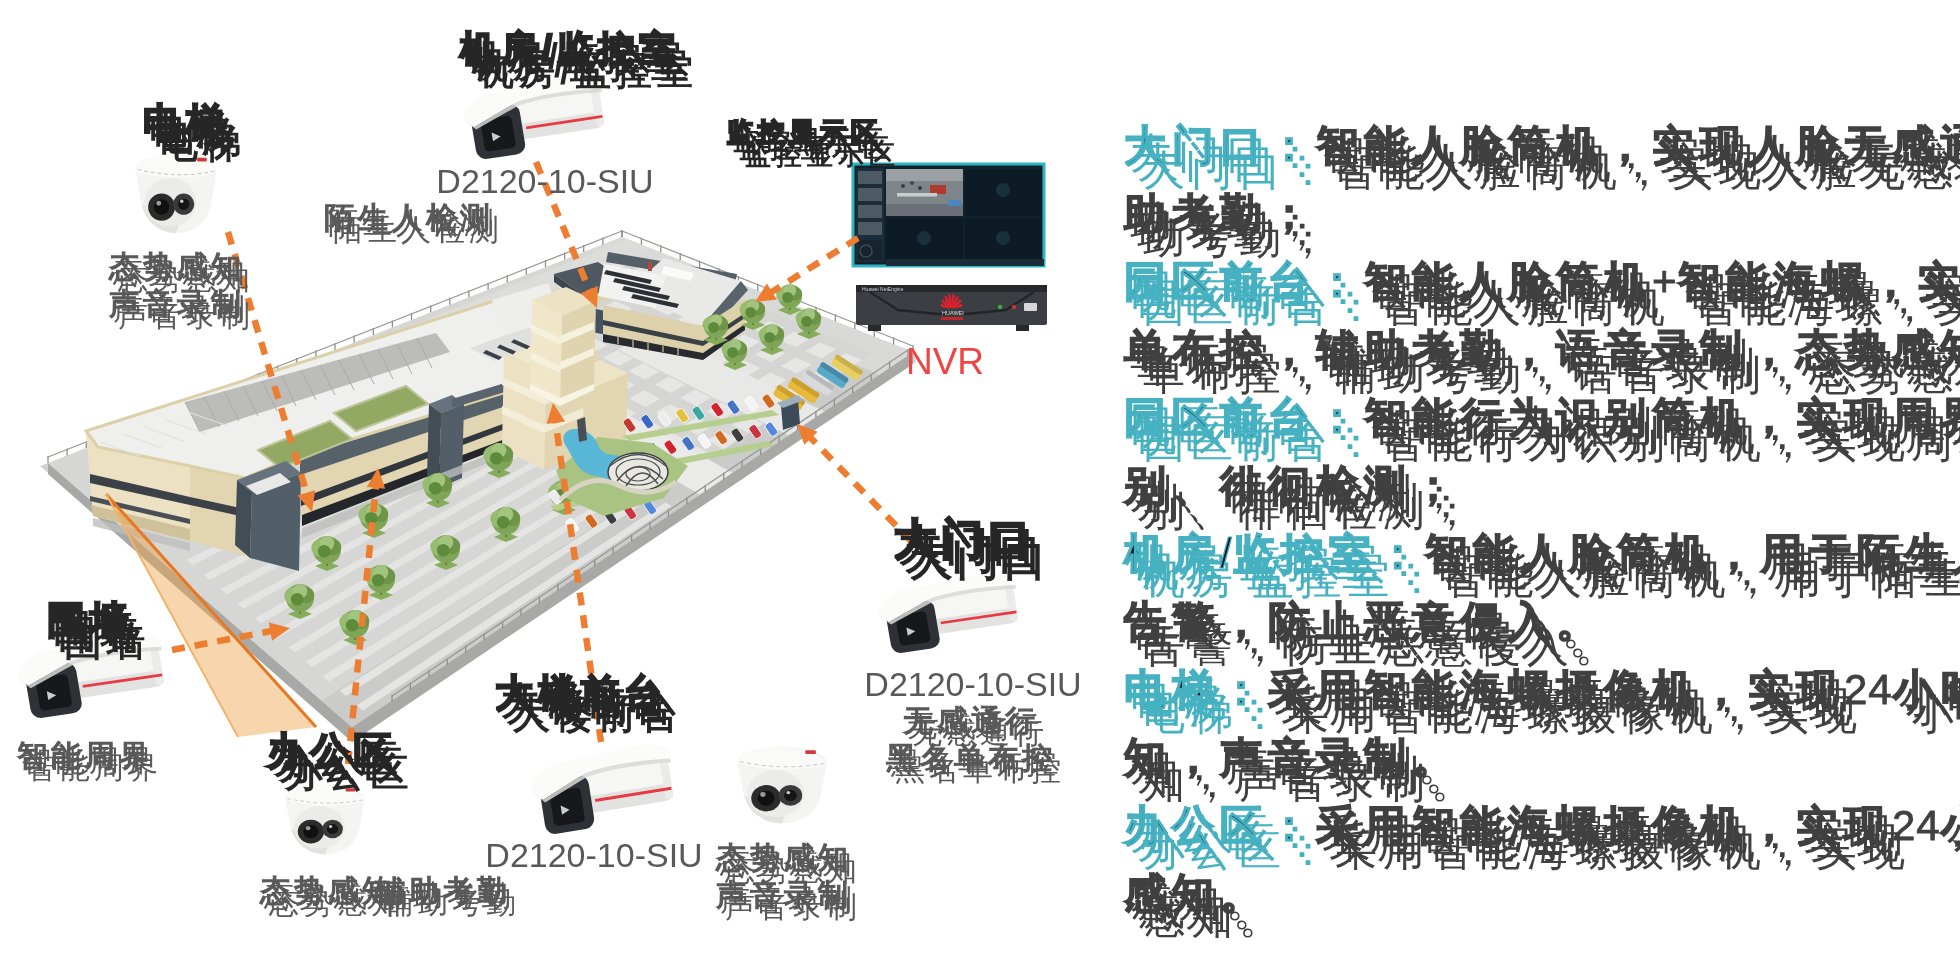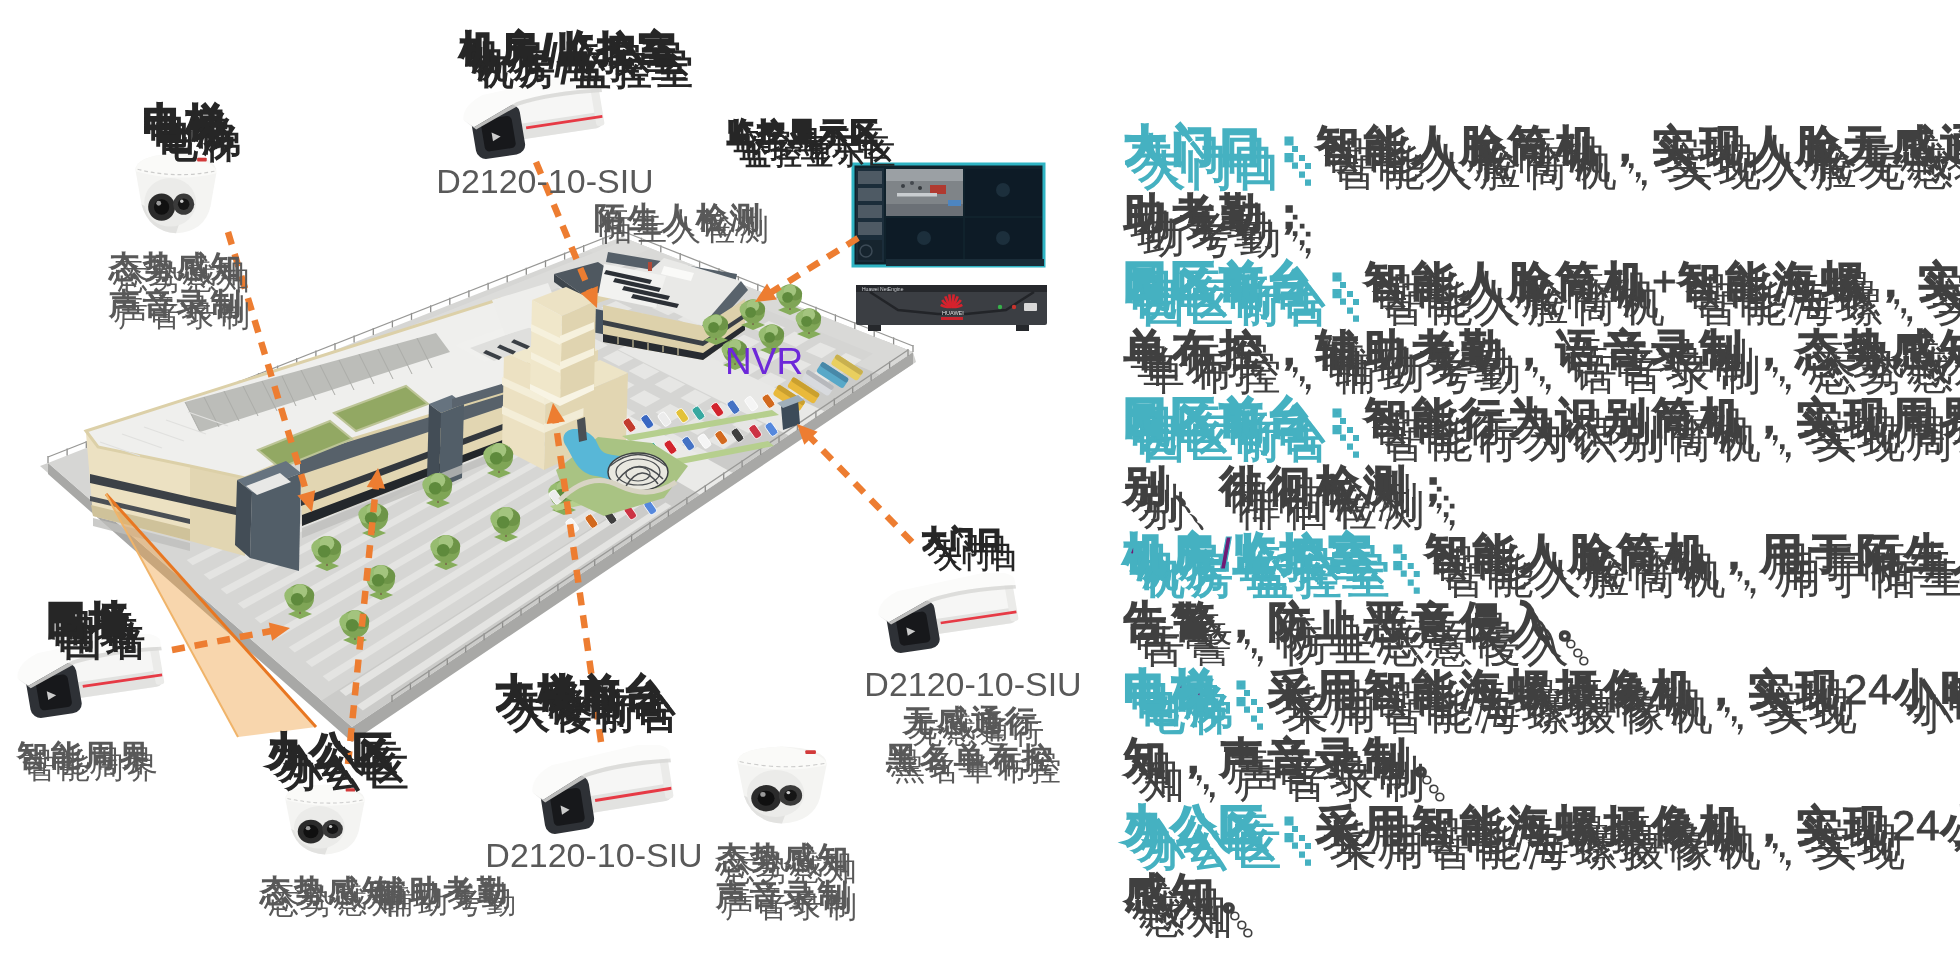--- a/index.html
+++ b/index.html
@@ -1,20 +1,20 @@
 <!DOCTYPE html>
 <html><head><meta charset="utf-8">
 <style>
 html,body{margin:0;padding:0;background:#ffffff;width:1960px;height:953px;overflow:hidden;}
 body{font-family:"Liberation Sans",sans-serif;position:relative;}
 #rcol{position:absolute;left:1124px;top:112px;width:845px;font-size:42px;line-height:68px;
 color:#404040;letter-spacing:6px;white-space:nowrap;
 -webkit-text-stroke:2.7px #404040;
 text-shadow:6px 8px 0 #404040,13px 17px 0 #404040,19px 25px 0 #404040;}
-#rcol .h{color:#701a75;font-weight:bold;-webkit-text-stroke:3px #45b1c1;
+#rcol .h{color:#0f172a;font-weight:normal;-webkit-text-stroke:3px #45b1c1;
 text-shadow:6px 8px 0 #45b1c1,13px 17px 0 #45b1c1,19px 25px 0 #45b1c1;}
 #rcol .lat{-webkit-text-stroke:0.8px #404040;text-shadow:none;letter-spacing:1px;}
 #rcol .h .lat2{-webkit-text-stroke:1.2px #45b1c1;text-shadow:none;letter-spacing:1px;}
 </style></head>
 <body>
 <svg width="1110" height="953" viewBox="0 0 1110 953" style="position:absolute;left:0;top:0">
     <polygon points="40,466 348,734 916,362 913,352 352,727 48,463" fill="#c4c4c2" opacity="0.8"></polygon>
     <polygon points="48,463 352,727 913,352 913,364 352,742 48,474" fill="#a8a8a6"></polygon>
     <polygon points="48.0,463.0 622.0,237.0 913.0,352.0 352.0,727.0" fill="#d6d6d4"></polygon>
     <polygon points="321.6,700.6 883.9,340.5 913.0,352.0 352.0,727.0" fill="#cbcbc9"></polygon>
@@ -632,47 +632,47 @@
 <path d="M 2 38 Q 3 22 27 13 L 126 6 Q 152 8 156 18 L 156 26 Q 100 20 62 27 L 12 48 Z" fill="#fbfbfa"></path>
 <path d="M 2 38 L 12 48 L 62 27 Q 100 20 156 26 L 156 30 Q 100 25 64 31 L 14 51 Z" fill="#d8d8d6" opacity="0.85"></path>
 <rect x="68" y="56" width="84" height="3.2" fill="#e63a45"></rect>
 </g>
   </svg>
 
 <div style="position:absolute;left:350px;top:24px;width:440px;text-align:center;font-size:36px;color:#262626;font-weight:bold;letter-spacing:5px;-webkit-text-stroke:2.4px #262626;text-shadow:6px 8px 0 #262626,12px 16px 0 #262626,18px 23px 0 #262626;white-space:nowrap;line-height:49px">机房/监控室</div>
 
 <div style="position:absolute;left:325px;top:162px;width:440px;text-align:center;font-size:34px;color:#595959;white-space:nowrap">D2120-10-SIU</div>
 
-<div style="position:absolute;left:324px;top:199px;width:440px;text-align:right;font-size:30px;color:#595959;font-weight:normal;letter-spacing:4px;-webkit-text-stroke:1.4px #595959;text-shadow:4px 5px 0 #595959,9px 12px 0 #595959;white-space:nowrap;line-height:37px">陌生人检测</div>
+<div style="position:absolute;left:324px;top:199px;width:440px;text-align:left;font-size:30px;color:#595959;font-weight:normal;letter-spacing:4px;-webkit-text-stroke:1.4px #595959;text-shadow:4px 5px 0 #595959,9px 12px 0 #595959;white-space:nowrap;line-height:37px">陌生人检测</div>
 
 <div style="position:absolute;left:-34px;top:99px;width:440px;text-align:center;font-size:38px;color:#262626;font-weight:bold;letter-spacing:5px;-webkit-text-stroke:2.4px #262626;text-shadow:6px 8px 0 #262626,11px 14px 0 #262626,17px 22px 0 #262626;white-space:nowrap;line-height:46px">电梯</div>
 
 <div style="position:absolute;left:-43px;top:248px;width:440px;text-align:center;font-size:30px;color:#595959;font-weight:normal;letter-spacing:4px;-webkit-text-stroke:1.4px #595959;text-shadow:4px 5px 0 #595959,9px 12px 0 #595959;white-space:nowrap;line-height:37px">态势感知<br>声音录制</div>
 
 <div style="position:absolute;left:727px;top:108px;width:440px;text-align:left;font-size:26px;color:#262626;font-weight:bold;letter-spacing:5px;-webkit-text-stroke:2.4px #262626;text-shadow:6px 8px 0 #262626,12px 16px 0 #262626,18px 23px 0 #262626;white-space:nowrap;line-height:48px">监控显示区</div>
 
-<div style="position:absolute;left:725px;top:341px;width:440px;text-align:left;font-size:37px;color:#6d28d9;white-space:nowrap">NVR</div>
+<div style="position:absolute;left:725px;top:341px;width:440px;text-align:center;font-size:37px;color:#ef4444;white-space:nowrap">NVR</div>
 
 <div style="position:absolute;left:-130px;top:597px;width:440px;text-align:center;font-size:38px;color:#262626;font-weight:bold;letter-spacing:5px;-webkit-text-stroke:2.4px #262626;text-shadow:6px 8px 0 #262626,11px 14px 0 #262626,17px 22px 0 #262626;white-space:nowrap;line-height:46px">围墙</div>
 
 <div style="position:absolute;left:-135px;top:737px;width:440px;text-align:center;font-size:30px;color:#595959;font-weight:normal;letter-spacing:4px;-webkit-text-stroke:1.4px #595959;text-shadow:4px 5px 0 #595959,9px 12px 0 #595959;white-space:nowrap;line-height:37px">智能周界</div>
 
 <div style="position:absolute;left:112px;top:728px;width:440px;text-align:center;font-size:38px;color:#8b5cf6;font-weight:bold;letter-spacing:5px;-webkit-text-stroke:2.4px #262626;text-shadow:6px 8px 0 #262626,11px 14px 0 #262626,17px 22px 0 #262626;white-space:nowrap;line-height:46px">办公区</div>
 
 <div style="position:absolute;left:108px;top:872px;width:440px;text-align:center;font-size:30px;color:#595959;font-weight:normal;letter-spacing:4px;-webkit-text-stroke:1.4px #595959;text-shadow:4px 5px 0 #595959,9px 12px 0 #595959;white-space:nowrap;line-height:37px">态势感知</div>
 
 <div style="position:absolute;left:495px;top:670px;width:440px;text-align:left;font-size:38px;color:#262626;font-weight:bold;letter-spacing:5px;-webkit-text-stroke:2.4px #262626;text-shadow:6px 8px 0 #262626,11px 14px 0 #262626,17px 22px 0 #262626;white-space:nowrap;line-height:46px">大楼前台</div>
 
 <div style="position:absolute;left:374px;top:836px;width:440px;text-align:center;font-size:34px;color:#595959;white-space:nowrap">D2120-10-SIU</div>
 
 <div style="position:absolute;left:375px;top:872px;width:440px;text-align:left;font-size:30px;color:#595959;font-weight:normal;letter-spacing:4px;-webkit-text-stroke:1.4px #595959;text-shadow:4px 5px 0 #595959,9px 12px 0 #595959;white-space:nowrap;line-height:37px">辅助考勤</div>
 
 <div style="position:absolute;left:564px;top:839px;width:440px;text-align:center;font-size:30px;color:#595959;font-weight:normal;letter-spacing:4px;-webkit-text-stroke:1.4px #595959;text-shadow:4px 5px 0 #595959,9px 12px 0 #595959;white-space:nowrap;line-height:37px">态势感知<br>声音录制</div>
 
-<div style="position:absolute;left:744px;top:517px;width:440px;text-align:center;font-size:24px;color:#262626;font-weight:bold;letter-spacing:4px;-webkit-text-stroke:2.4px #262626;text-shadow:5px 6px 0 #262626,11px 14px 0 #262626,16px 21px 0 #262626;white-space:nowrap;line-height:44px">大门口</div>
+<div style="position:absolute;left:744px;top:517px;width:440px;text-align:center;font-size:43px;color:#262626;font-weight:bold;letter-spacing:4px;-webkit-text-stroke:2.4px #262626;text-shadow:5px 6px 0 #262626,11px 14px 0 #262626,16px 21px 0 #262626;white-space:nowrap;line-height:44px">大门口</div>
 
 <div style="position:absolute;left:753px;top:665px;width:440px;text-align:center;font-size:34px;color:#595959;white-space:nowrap">D2120-10-SIU</div>
 
 <div style="position:absolute;left:751px;top:702px;width:440px;text-align:center;font-size:30px;color:#595959;font-weight:normal;letter-spacing:4px;-webkit-text-stroke:1.4px #595959;text-shadow:4px 5px 0 #595959,9px 12px 0 #595959;white-space:nowrap;line-height:37px">无感通行<br>黑名单布控</div>
 
 <div id="rcol">
 <span class="h">大门口：</span>智能人脸筒机，实现人脸无感通行，辅<br>
 助考勤；<br>
 <span class="h">园区前台：</span>智能人脸筒机<span class="lat">+</span>智能海螺，实现黑名<br>
 单布控，辅助考勤，语音录制，态势感知；<br>

